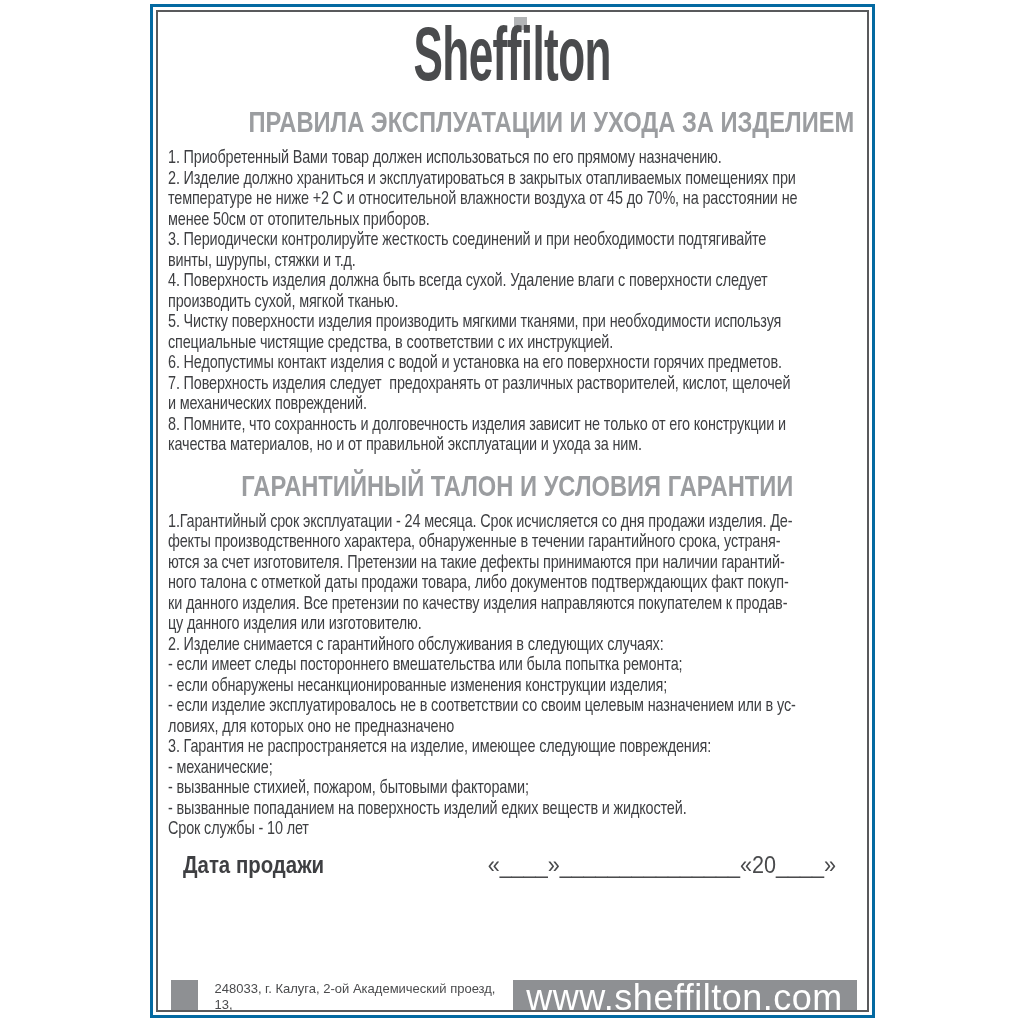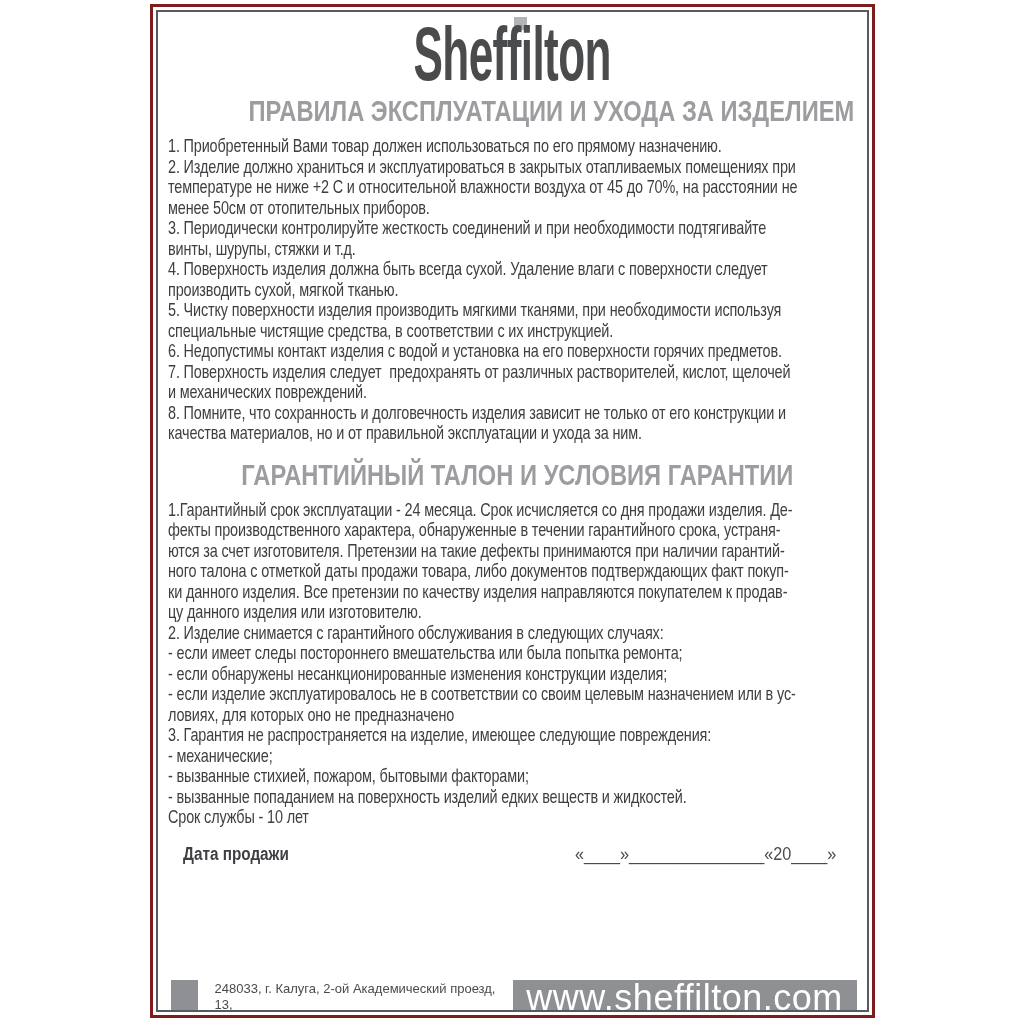--- a/index.html
+++ b/index.html
@@ -4,21 +4,21 @@
 <style>
   * { box-sizing: border-box; }
   html,body { margin:0; padding:0; }
   body {
     width:1024px; height:1024px; background:#ffffff;
     font-family:"Liberation Sans", sans-serif;
     -webkit-font-smoothing:antialiased;
   }
   .sheet {
     width:725px; height:1014px; margin:4px auto 0;
-    border:3px solid #7f1d1d; padding:3px; background:#fff;
+    border:3px solid #0369a1; padding:3px; background:#fff;
   }
   .inner {
     height:100%; border:2px solid #595a5c; padding:0 10px;
     position:relative; overflow:hidden; background:#fff;
   }
 
   
   .logo-block { text-align:center; margin-top:6px; position:relative; }
   .logo-accent {
     position:absolute; top:-1px; left:50%; margin-left:2px;
@@ -38,36 +38,36 @@
     white-space:nowrap;
   }
 
   
   .section-title { text-align:center; margin:0; line-height:30px; }
   .section-title span {
     display:inline-block; font-weight:bold; font-size:30px; line-height:30px;
     color:#9b9da0; transform:scaleX(0.79); transform-origin:center top;
     white-space:nowrap;
   }
-  .title-care { margin-top:5px; }
+  .title-care { margin-top:16px; }
   .title-warranty { margin-top:16px; }
 
   
   .textblock {
     white-space:pre; font-size:19px; line-height:20.5px;
     color:#3e3f42; letter-spacing:-0.2px;
     transform:scaleX(0.76); transform-origin:left top;
   }
   .rules-block { margin-top:10px; }
   .warranty-block { margin-top:8px; }
 
   
   .sale-row {
     display:flex; justify-content:space-between; align-items:flex-start;
-    margin-top:16px; padding-left:15px; font-size:18px; color:#3e3f42;
+    margin-top:16px; padding-left:15px; font-size:24px; color:#3e3f42;
     line-height:20px;
   }
   .sale-row .lbl { display:inline-block; font-weight:bold; transform:scaleX(0.85); transform-origin:left top; white-space:nowrap; }
   .sale-row .blank { display:inline-block; transform:scaleX(0.9); transform-origin:right top; white-space:nowrap; margin-right:20px; color:#4a4b4d; }
   .stamp-row { margin-top:26px; padding-left:15px; font-size:18px; color:#3e3f42; line-height:20px; }
   .stamp-row .lbl { display:inline-block; font-weight:bold; transform:scaleX(0.85); transform-origin:left top; white-space:nowrap; }
 
   
   .footer { position:absolute; left:10px; right:10px; top:966px; display:flex; align-items:flex-start; }
   .footer-square { width:27px; height:40px; background:#8e9093; margin-top:2px; margin-left:3px; flex:0 0 auto; }

